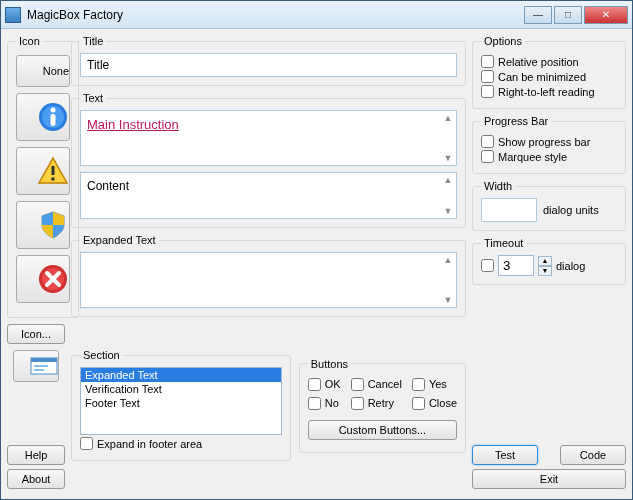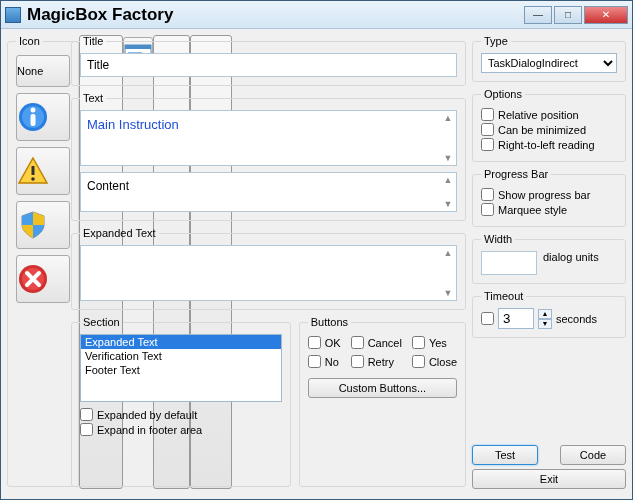--- a/index.html
+++ b/index.html
@@ -26,21 +26,21 @@
   align-items: center;
   padding: 0 4px;
   border-bottom: 1px solid #b0c4d8;
 }
 .titlebar .app-icon {
   width: 16px; height: 16px;
   background: linear-gradient(#6bb0e8,#3a7fc0);
   border: 1px solid #2a5f90;
   margin-right: 6px;
 }
-.titlebar .title-text { flex: 1; color: #000; font-size: 17px; font-weight: bold; }
+.titlebar .title-text { flex: 1; color: #000; font-size: 12px; }
 .winbtns { display: flex; gap: 2px; }
 .winbtn {
   width: 28px; height: 18px;
   border: 1px solid #7a9ab8;
   background: linear-gradient(#e8f0f8,#c8dcee);
   display: flex; align-items: center; justify-content: center;
   font-size: 10px; color: #333;
 }
 .winbtn.close { background: linear-gradient(#e88,#c33); color: #fff; width: 44px; }
 .content {
@@ -50,30 +50,30 @@
   padding: 6px;
   gap: 6px;
 }
 fieldset {
   border: 1px solid #d8d8d8;
   border-radius: 3px;
   padding: 6px 8px 8px 8px;
   margin-bottom: 6px;
 }
 legend { font-size: 11px; color: #000; padding: 0 3px; }
-.col-left { width: 58px; display: flex; flex-direction: row; }
+.col-left { width: 58px; display: flex; flex-direction: column; }
 .col-mid { flex: 1; display: flex; flex-direction: column; }
 .col-right { width: 154px; display: flex; flex-direction: column; }
 .icon-btn {
   width: 54px; height: 48px;
   margin: 2px auto 6px auto;
   background: linear-gradient(#f8f8f8,#e4e4e4);
   border: 1px solid #aaa;
   border-radius: 3px;
-  display: flex; align-items: center; justify-content: flex-start;
+  display: flex; align-items: center; justify-content: flex-end;
   cursor: pointer;
 }
 .btn {
   background: linear-gradient(#f8f8f8,#e4e4e4);
   border: 1px solid #999;
   border-radius: 3px;
   padding: 3px 6px;
   cursor: pointer;
   font-size: 11px;
   margin-bottom: 4px;
@@ -88,37 +88,37 @@
 }
 .multiline {
   display: flex;
   border: 1px solid #b0c8d8;
   background: #fff;
 }
 .multiline .ta {
   flex: 1; border: none; padding: 6px; font-family: inherit; font-size: 13px;
   resize: none; outline: none;
 }
-.main-instr { color: #1d4ed8; font-size: 15px; }
+.main-instr { color: #be185d; font-size: 15px; text-decoration: underline; }
 .scroll-arrows {
   width: 16px; display: flex; flex-direction: column; justify-content: space-between;
   padding: 2px;
 }
 .scroll-arrows span { font-size: 9px; color: #888; text-align: center; cursor: pointer; }
 .listbox {
   width: 100%; height: 68px;
   border: 1px solid #a0b8d0;
   background: #fff;
   overflow: hidden;
 }
 .listbox .item { padding: 1px 4px; font-size: 11px; }
 .listbox .item.sel { background: #2a7de0; color: #fff; }
 .chk { display: flex; align-items: center; gap: 4px; margin: 2px 0; font-size: 11px; }
 .chk input { width: 13px; height: 13px; }
-.row2 { display: flex; gap: 8px; }
+.row2 { display: flex; gap: 8px; align-items: center; }
 .btngrid { display: grid; grid-template-columns: 1fr 1fr 1fr; gap: 2px 10px; }
 select.combo {
   width: 100%; border: 1px solid #a0b8d0; background: #fff; padding: 2px; font-size: 11px;
 }
 .spin { display: flex; align-items: center; gap: 4px; }
 .spin input[type=text] { width: 36px; text-align: left; padding: 2px 4px; border: 1px solid #a0b8d0; }
 .spin .spnbtn { width: 14px; display: flex; flex-direction: column; }
 .spin .spnbtn span { font-size: 7px; border: 1px solid #a0b8d0; background: #eef4fa; text-align: center; line-height: 8px; height: 10px; cursor: pointer; }
 .btnrow { display: flex; gap: 22px; }
 .btnrow .btn { flex: 1; }
@@ -200,21 +200,21 @@
 
       <fieldset>
         <legend>Text</legend>
         <div class="multiline" style="height:56px;margin-bottom:6px">
           <textarea class="ta main-instr" style="">Main Instruction</textarea>
           <div class="scroll-arrows">
               <span>▲</span>
               <span>▼</span>
             </div>
         </div>
-        <div class="multiline" style="height:40px">
+        <div class="multiline" style="height:47px">
           <textarea class="ta" style="font-size: 12px;">Content</textarea>
           <div class="scroll-arrows">
               <span>▲</span>
               <span>▼</span>
             </div>
         </div>
       </fieldset>
 
       <fieldset>
         <legend>Expanded Text</legend>
@@ -228,24 +228,20 @@
       </fieldset>
 
       <div class="row2" style="flex:1">
         <fieldset style="flex:1">
           <legend>Section</legend>
           <div class="listbox">
             <div class="item sel">Expanded Text</div>
             <div class="item">Verification Text</div>
             <div class="item">Footer Text</div>
           </div>
-          <label class="chk" style="margin-top:6px">
-              <input type="checkbox" style="">
-              <span>Expanded by default</span>
-            </label>
           <label class="chk">
               <input type="checkbox" style="">
               <span>Expand in footer area</span>
             </label>
         </fieldset>
 
         <fieldset style="width:155px">
           <legend>Buttons</legend>
           <div class="btngrid">
             <label class="chk">
@@ -272,26 +268,20 @@
                 <input type="checkbox" style="">
                 <span>Close</span>
               </label>
           </div>
           <button class="btn" style="width:100%;margin-top:8px">Custom Buttons...</button>
         </fieldset>
       </div>
     </div>
 
     <div class="col-right">
-      <fieldset>
-        <legend>Type</legend>
-        <select class="combo">
-          <option>TaskDialogIndirect</option>
-        </select>
-      </fieldset>
 
       <fieldset>
         <legend>Options</legend>
         <label class="chk">
             <input type="checkbox" style="">
             <span>Relative position</span>
           </label>
         <label class="chk">
             <input type="checkbox" style="">
             <span>Can be minimized</span>
@@ -309,36 +299,36 @@
             <span>Show progress bar</span>
           </label>
         <label class="chk">
             <input type="checkbox" style="">
             <span>Marquee style</span>
           </label>
       </fieldset>
 
       <fieldset>
         <legend>Width</legend>
-        <div style="display:flex;align-items:flex-start;gap:6px">
+        <div style="display:flex;align-items:center;gap:6px">
           <input class="txt" style="width: 56px;" value="">
           <span>dialog units</span>
         </div>
       </fieldset>
 
       <fieldset>
         <legend>Timeout</legend>
         <div class="spin">
           <input type="checkbox" style="">
           <input type="text" value="3" style="">
           <div class="spnbtn">
               <span>▲</span>
               <span>▼</span>
             </div>
-          <span>seconds</span>
+          <span>dialog</span>
         </div>
       </fieldset>
 
       <div style="flex:1"></div>
       <div class="btnrow">
         <button class="btn btn-test">Test</button>
         <button class="btn">Code</button>
       </div>
       <div class="btnrow">
         <button class="btn">Exit</button>

